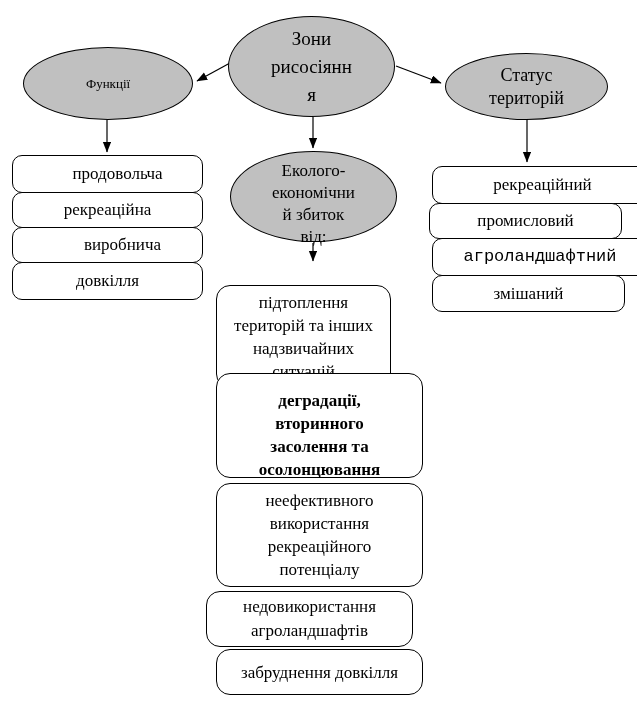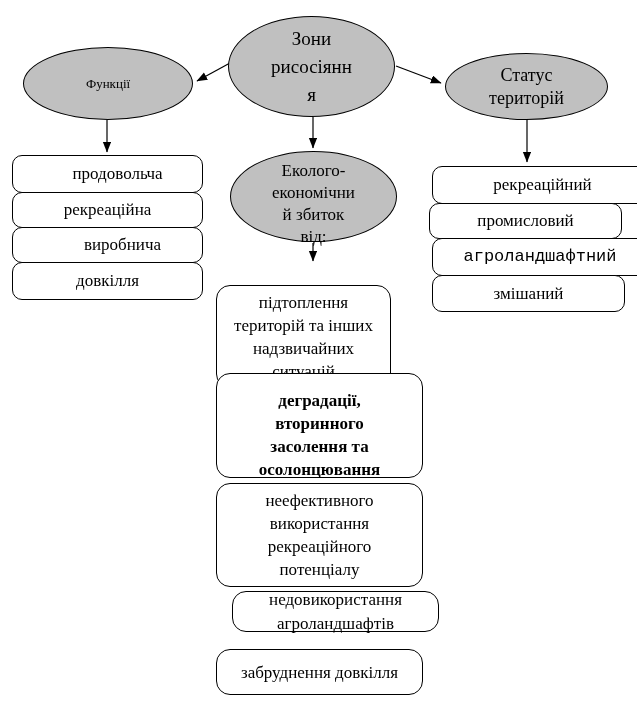--- a/index.html
+++ b/index.html
@@ -67,21 +67,21 @@
   
   .rb0{left:432px;top:166px;width:221px;height:38px;}
   .rb1{left:429px;top:203px;width:193px;height:36px;}
   .rb2{left:432px;top:238px;width:216px;height:38px;font-family:Liberation Mono, monospace;}
   .rb3{left:432px;top:275px;width:193px;height:37px;}
   
   .cb0{left:216px;top:265px;width:175px;height:103px;margin-top:20px;}
   .cb1{left:216px;top:373px;width:207px;height:105px;
        align-items:flex-start;padding-top:15px;overflow:hidden;font-weight:bold;}
   .cb2{left:216px;top:483px;width:207px;height:104px;}
-  .cb3{left:232px;top:591px;width:207px;height:41px;line-height:24px;}
+  .cb3{left:206px;top:591px;width:207px;height:56px;line-height:24px;}
   .cb4{left:216px;top:649px;width:207px;height:46px;}
 </style>
 </head>
 <body>
 
 <div class="canvas">
 
   <svg class="arrows" width="637" height="721" viewBox="0 0 637 721">
     <defs>
       <marker id="ah" markerWidth="10" markerHeight="8" refX="8.5" refY="3.5" orient="auto">

